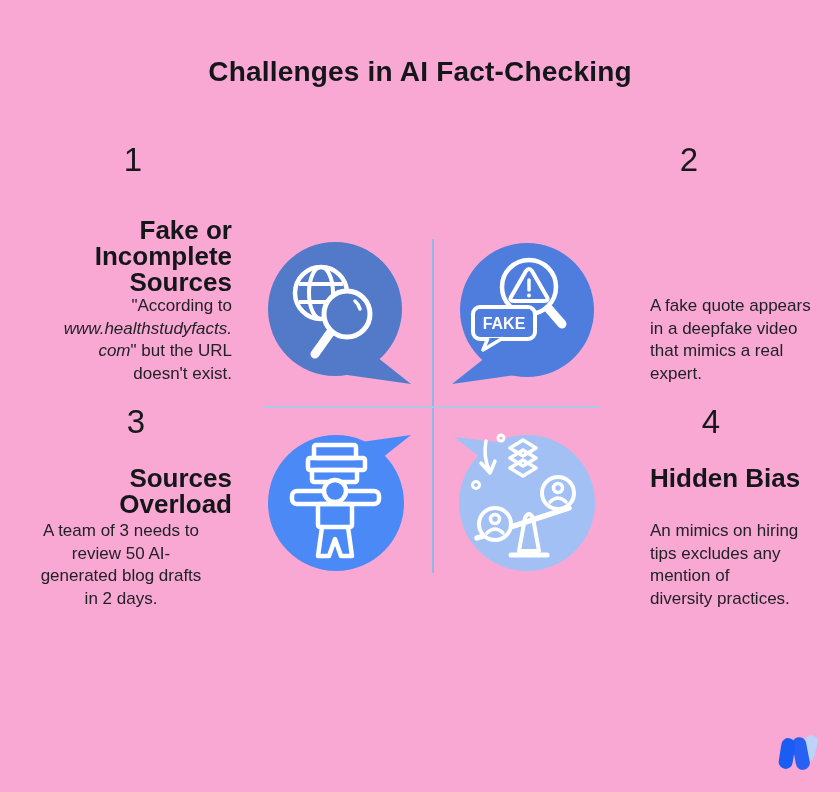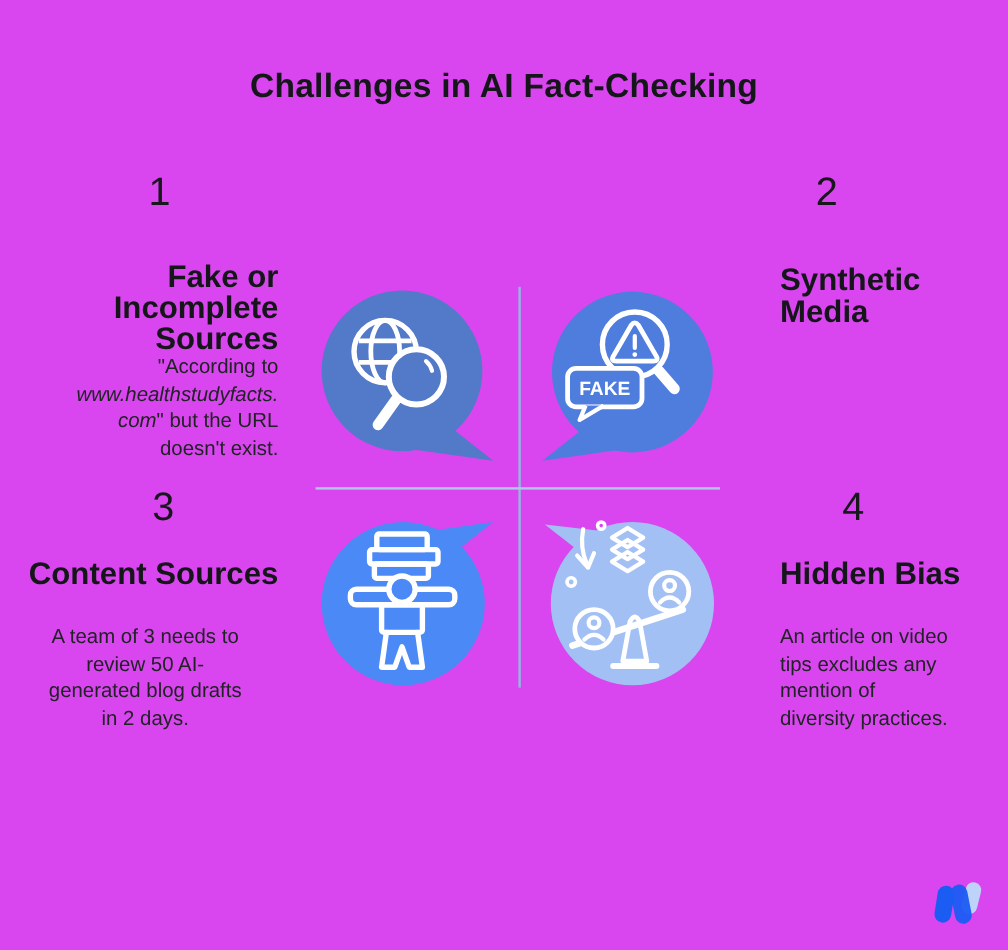--- a/index.html
+++ b/index.html
@@ -41,51 +41,56 @@
   svg.bub{position:absolute;}
   #bub1{left:258px;top:234px;}
   #bub2{left:445px;top:234px;}
   #bub3{left:258px;top:425px;}
   #bub4{left:445px;top:425px;}
   #logo{position:absolute;left:774px;top:730px;}
 </style>
 </head>
 <body>
 
-<div id="canvas" style="background: #d946ef;">
+<div id="canvas" style="background: #f9a8d4;">
 
   <div class="title">Challenges in AI Fact-Checking</div>
 
   <div class="num" id="num1">1</div>
   <div class="num" id="num2">2</div>
   <div class="num" id="num3">3</div>
   <div class="num" id="num4">4</div>
 
   <div class="qtitle qt1">Fake or Incomplete Sources</div>
-  <div class="qtitle qt2">Synthetic Media</div>
-  <div class="qtitle qt3">Content Sources</div>
+  <div class="qtitle qt3">Sources Overload</div>
   <div class="qtitle qt4">Hidden Bias</div>
 
   <div class="qbody qb1">
     <div class="line"><span>"According to</span></div>
     <div class="line"><span class="it">www.healthstudyfacts.</span></div>
     <div class="line"><span class="it">com</span><span>" but the URL</span></div>
     <div class="line"><span>doesn't exist.</span></div>
   </div>
 
+  <div class="qbody qb2">
+    <div class="line">A fake quote appears</div>
+    <div class="line">in a deepfake video</div>
+    <div class="line">that mimics a real</div>
+    <div class="line">expert.</div>
+  </div>
 
   <div class="qbody qb3">
     <div class="line">A team of 3 needs to</div>
     <div class="line">review 50 AI-</div>
     <div class="line">generated blog drafts</div>
     <div class="line">in 2 days.</div>
   </div>
 
   <div class="qbody qb4">
-    <div class="line">An article on video</div>
+    <div class="line">An mimics on hiring</div>
     <div class="line">tips excludes any</div>
     <div class="line">mention of</div>
     <div class="line">diversity practices.</div>
   </div>
 
   <div class="divider" id="div-v" style="background: rgb(147, 183, 227);"></div>
   <div class="divider" id="div-h" style="background: rgb(176, 200, 232);"></div>
 
   <svg class="bub" id="bub1" width="160" height="160" viewBox="0 0 160 160">
     <path d="M105 112 L153 150 L82 140 Z" fill="#5379c9"></path>

